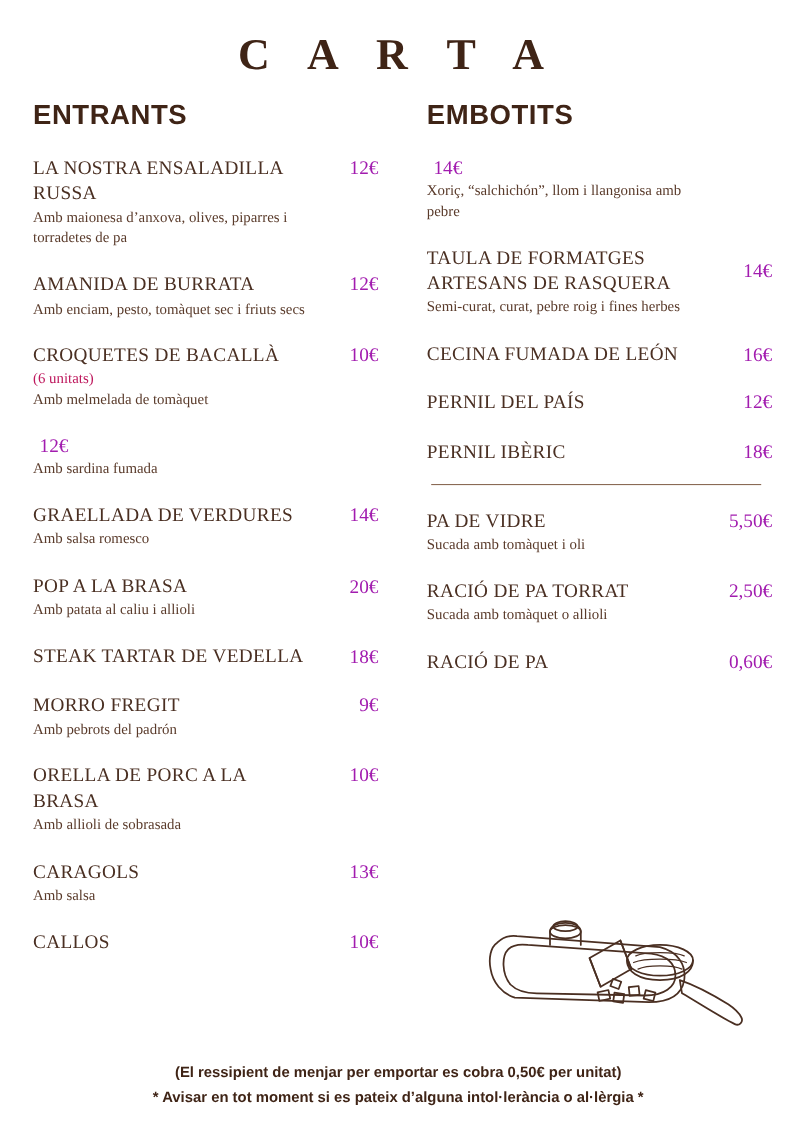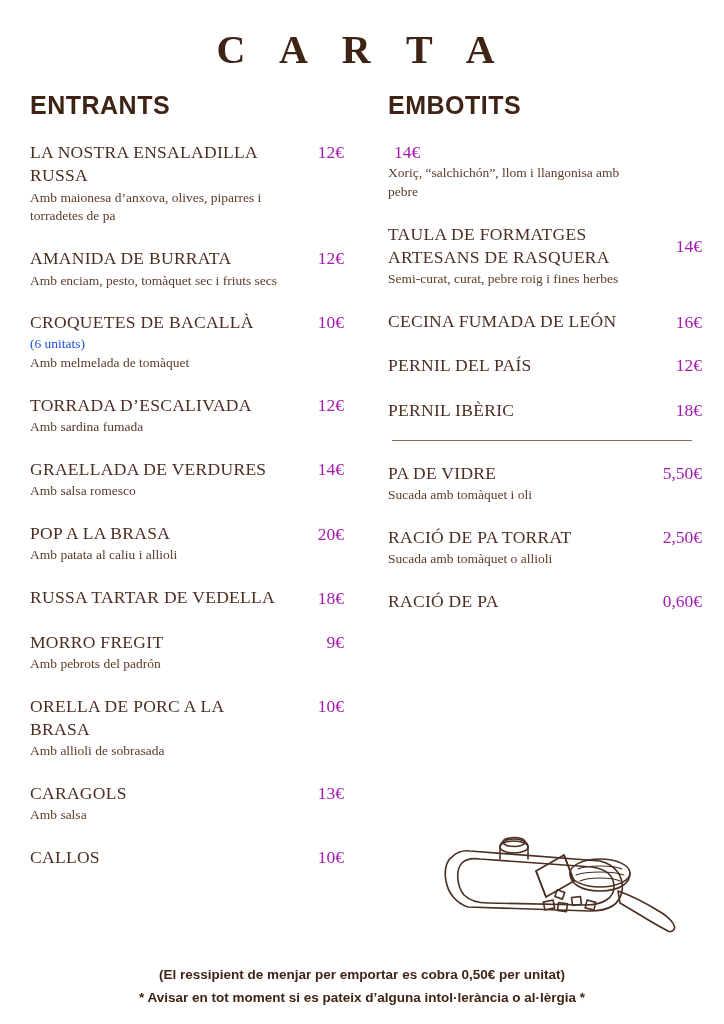--- a/index.html
+++ b/index.html
@@ -76,21 +76,21 @@
   .item-desc {
     font-size: 13.5px;
     line-height: 1.4;
     color: #5a3b2b;
     margin-top: 1px;
     max-width: 250px;
   }
   .item-sub {
     font-size: 13.5px;
     line-height: 1.35;
-    color: #1d4ed8;
+    color: #be185d;
   }
   .divider {
     border: none;
     border-top: 1px solid #8a6a55;
     margin: 18px 10px 18px 4px;
   }
   .right-gap { margin-bottom: 20px; }
   .footer {
     position: absolute;
     left: 0;
@@ -143,21 +143,20 @@
         <div class="item-row">
           <div class="item-name">CROQUETES DE BACALLÀ</div>
           <div class="item-price">10€</div>
         </div>
         <div class="item-sub">(6 unitats)</div>
         <div class="item-desc">Amb melmelada de tomàquet</div>
       </div>
 
       <div class="item">
         <div class="item-row">
-          <div class="item-name">TORRADA D’ESCALIVADA</div>
           <div class="item-price">12€</div>
         </div>
         <div class="item-desc">Amb sardina fumada</div>
       </div>
 
       <div class="item">
         <div class="item-row">
           <div class="item-name">GRAELLADA DE VERDURES</div>
           <div class="item-price">14€</div>
         </div>
@@ -167,21 +166,21 @@
       <div class="item">
         <div class="item-row">
           <div class="item-name">POP A LA BRASA</div>
           <div class="item-price price-mid">20€</div>
         </div>
         <div class="item-desc">Amb patata al caliu i allioli</div>
       </div>
 
       <div class="item">
         <div class="item-row">
-          <div class="item-name">RUSSA TARTAR DE VEDELLA</div>
+          <div class="item-name">STEAK TARTAR DE VEDELLA</div>
           <div class="item-price price-mid">18€</div>
         </div>
         <div class="item-desc"></div>
       </div>
 
       <div class="item">
         <div class="item-row">
           <div class="item-name">MORRO FREGIT</div>
           <div class="item-price">9€</div>
         </div>

